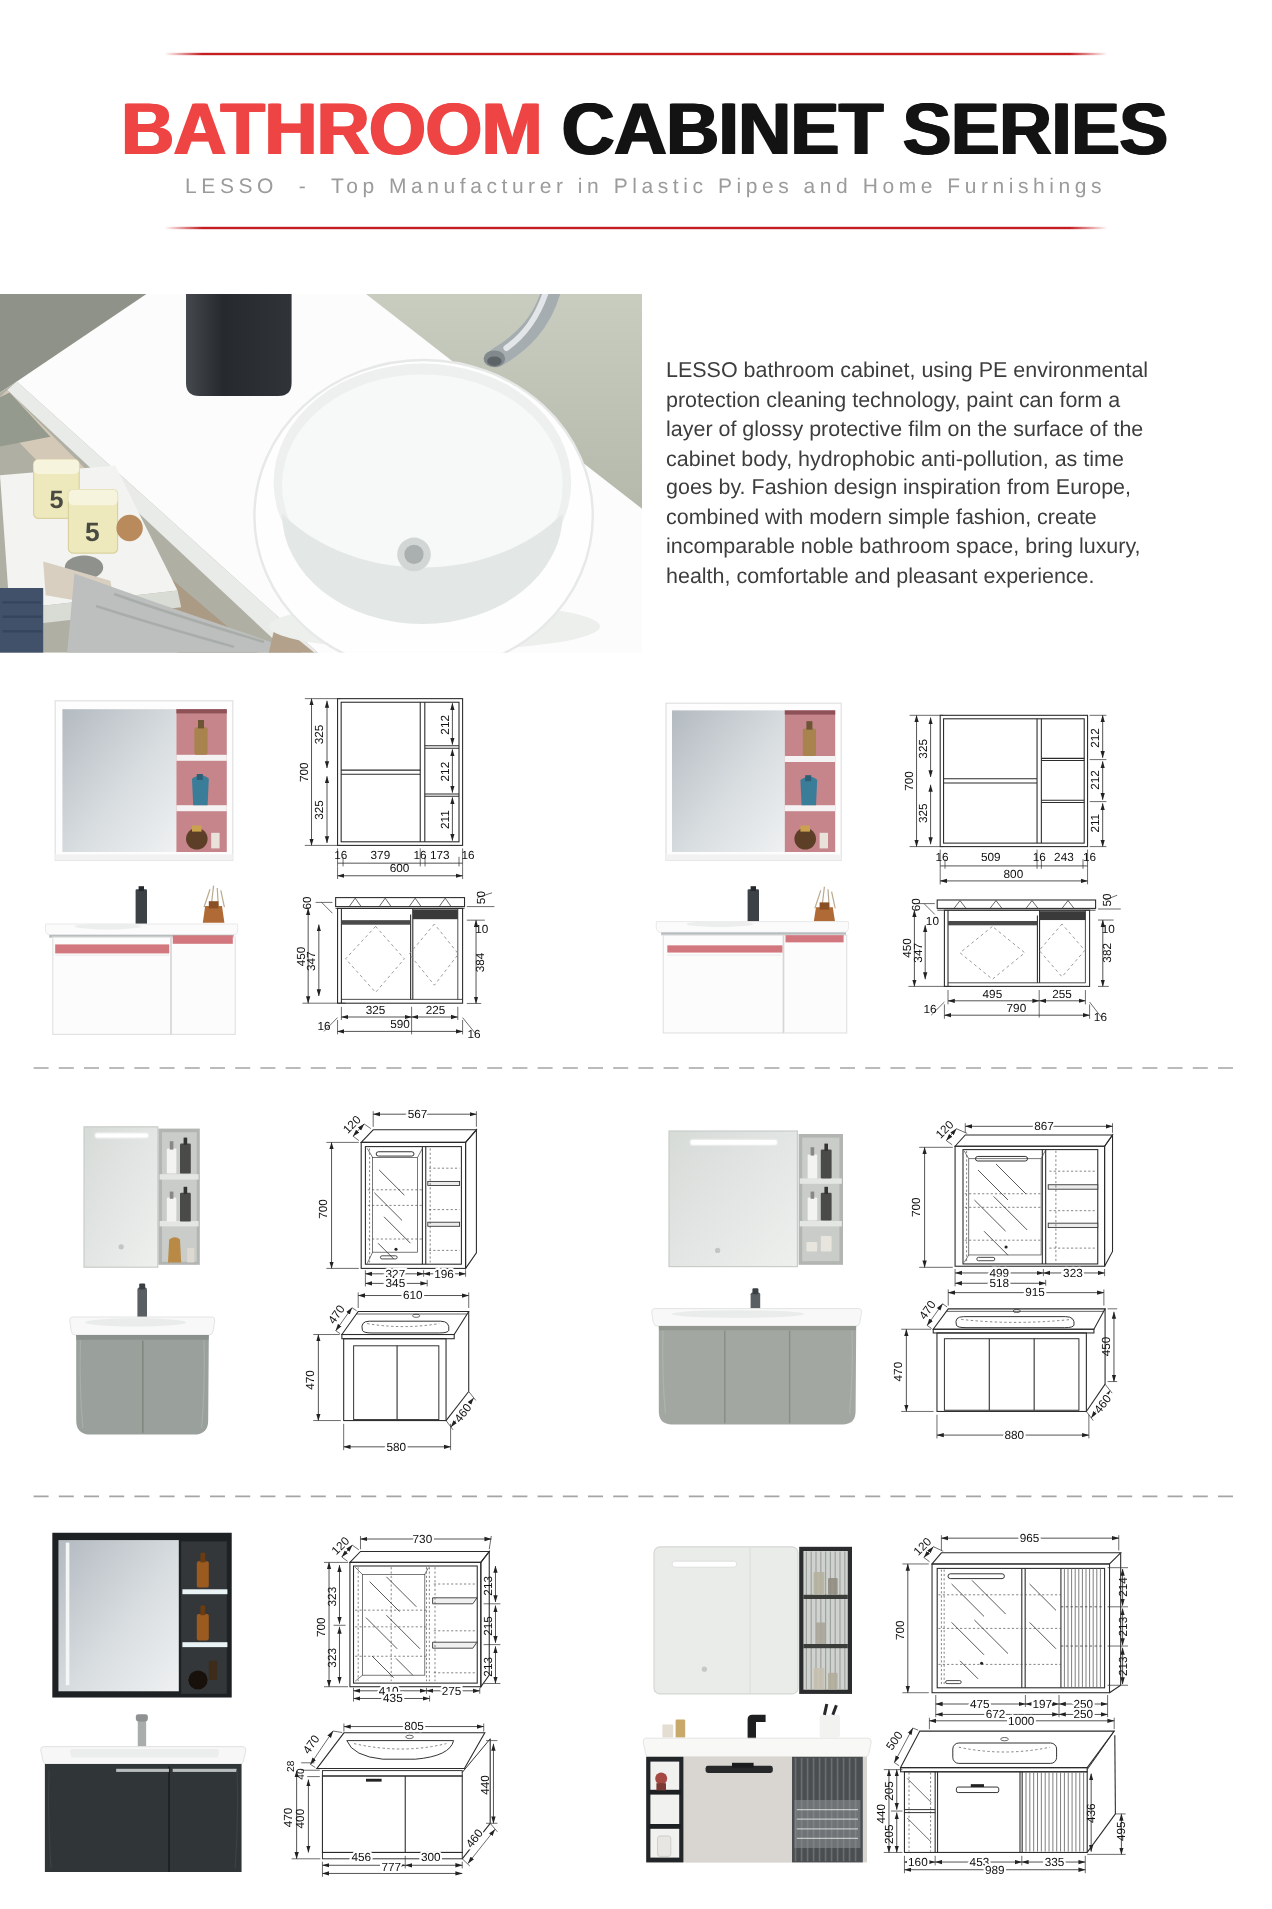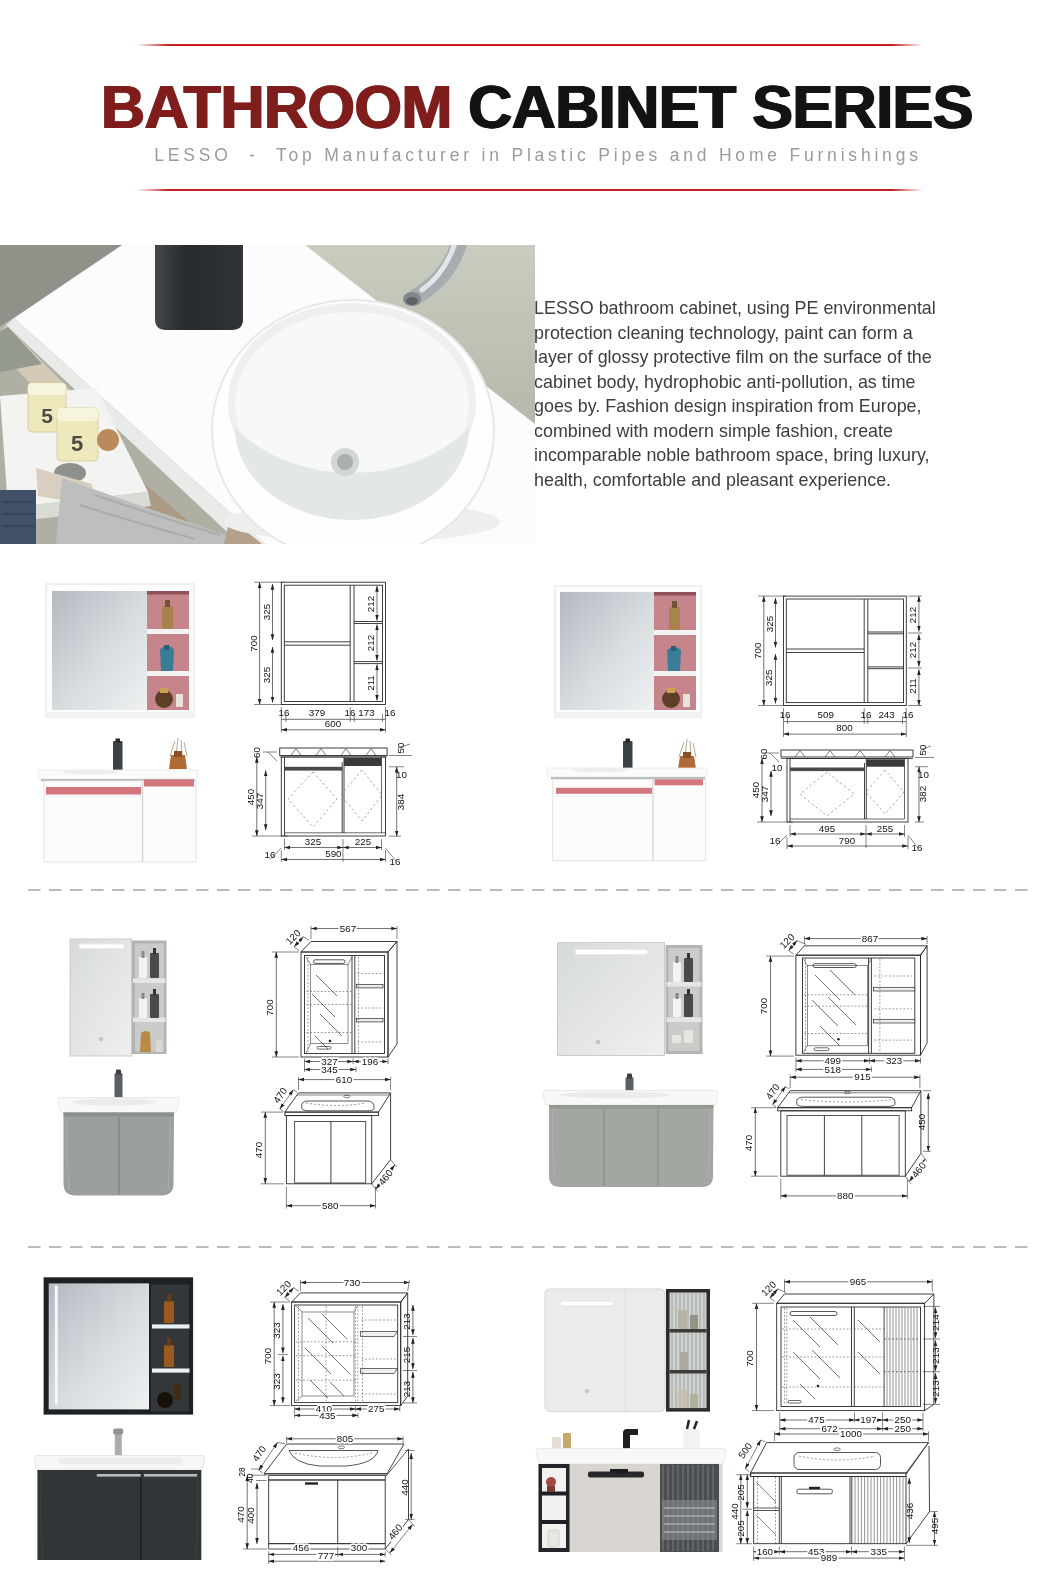--- a/index.html
+++ b/index.html
@@ -1,22 +1,22 @@
 <!DOCTYPE html>
 <html><head>
 <meta charset="utf-8">
 <style>
 html,body{margin:0;padding:0;background:#fff;}
 body{width:1060px;height:1591px;position:relative;font-family:"Liberation Sans",sans-serif;overflow:hidden;}
 .abs{position:absolute;}
 .rule{position:absolute;left:137px;width:786px;height:2px;background:linear-gradient(to right,rgba(196,30,34,0),#c41e22 4%,#c41e22 96%,rgba(196,30,34,0));}
 #title{position:absolute;top:72px;left:7px;width:1060px;text-align:center;font-weight:bold;font-size:61px;letter-spacing:-0.5px;color:#131313;white-space:nowrap;text-shadow:1px 0 currentColor,-1px 0 currentColor;}
-#title .red{color:#7f1d1d;}
+#title .red{color:#ef4444;}
 #subtitle{position:absolute;top:145px;left:8px;width:1060px;text-align:center;font-size:17.5px;letter-spacing:3.8px;color:#9b9b9b;white-space:nowrap;}
-#para{position:absolute;left:534px;top:296px;width:480px;font-size:17.9px;line-height:24.5px;color:#3d3d3d;}
+#para{position:absolute;left:555px;top:296px;width:480px;font-size:17.9px;line-height:24.5px;color:#3d3d3d;}
 svg text{font-family:"Liberation Sans",sans-serif;}
 </style>
 </head>
 <body>
 
 <div class="rule" style="top:44px"></div>
 
 <div id="title"><span class="red">BATHROOM</span> CABINET SERIES</div>
 
 <div id="subtitle">LESSO &nbsp;- &nbsp;Top Manufacturer in Plastic Pipes and Home Furnishings</div>

